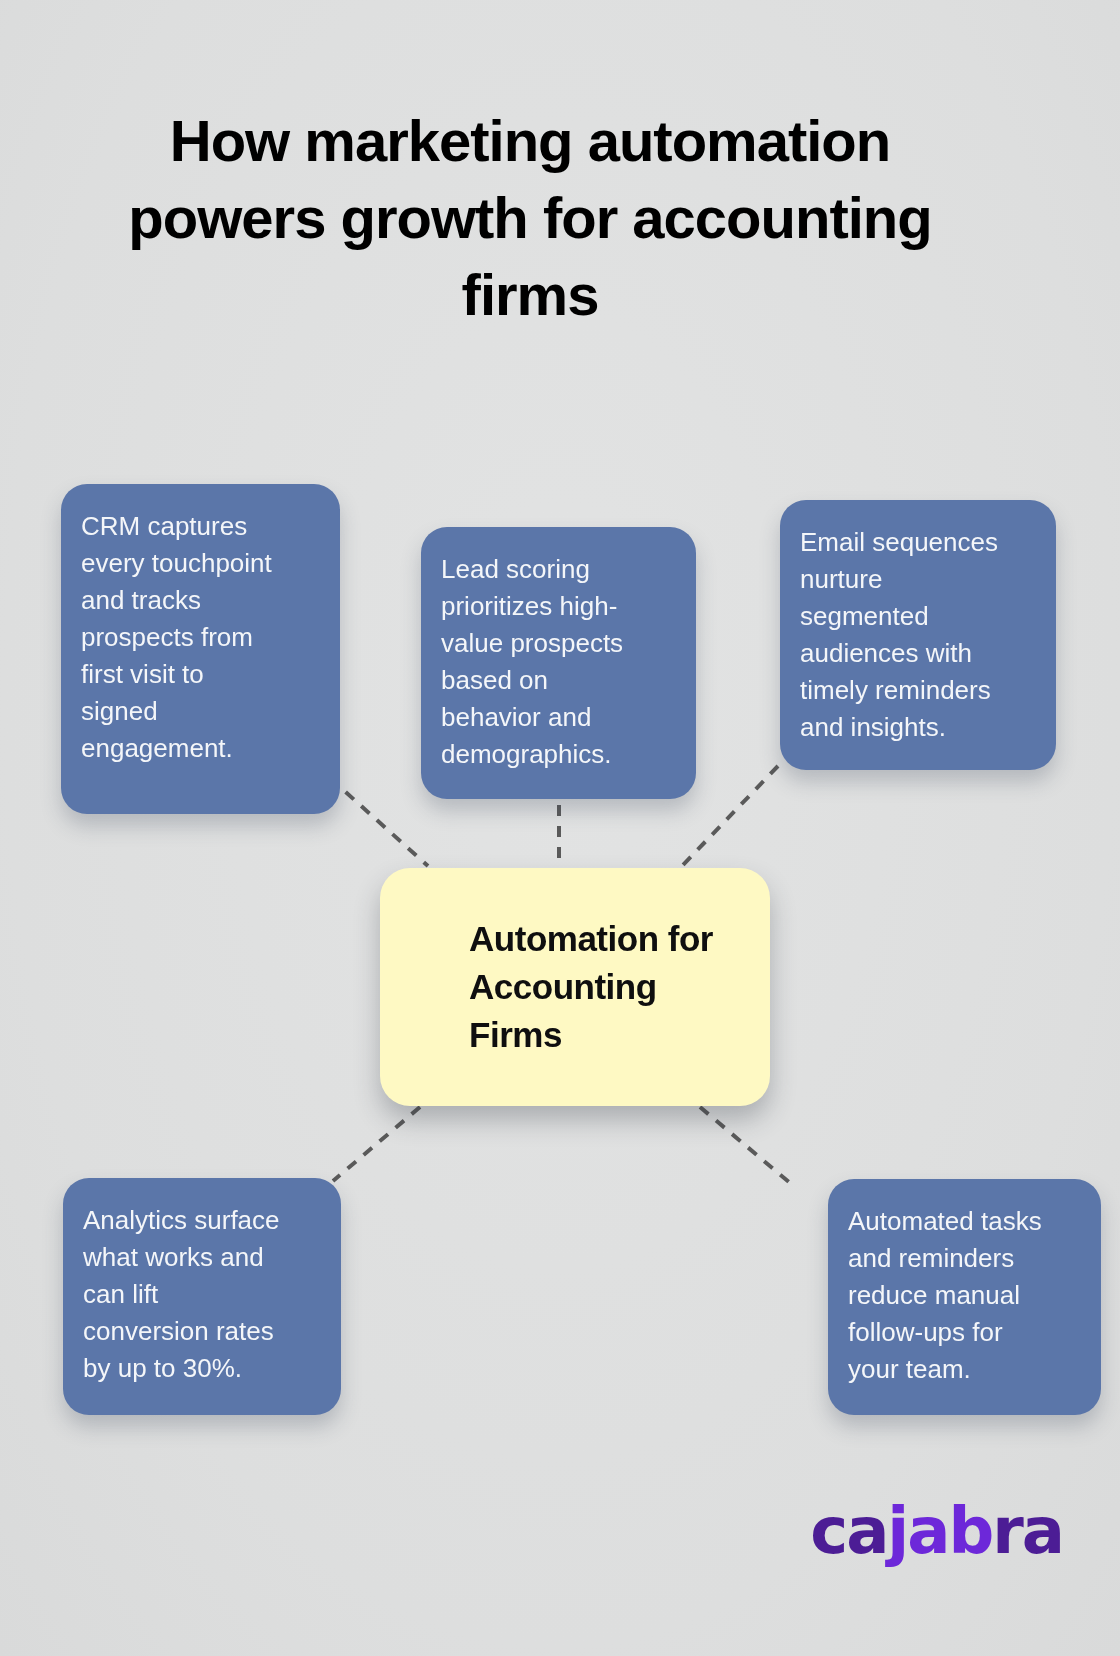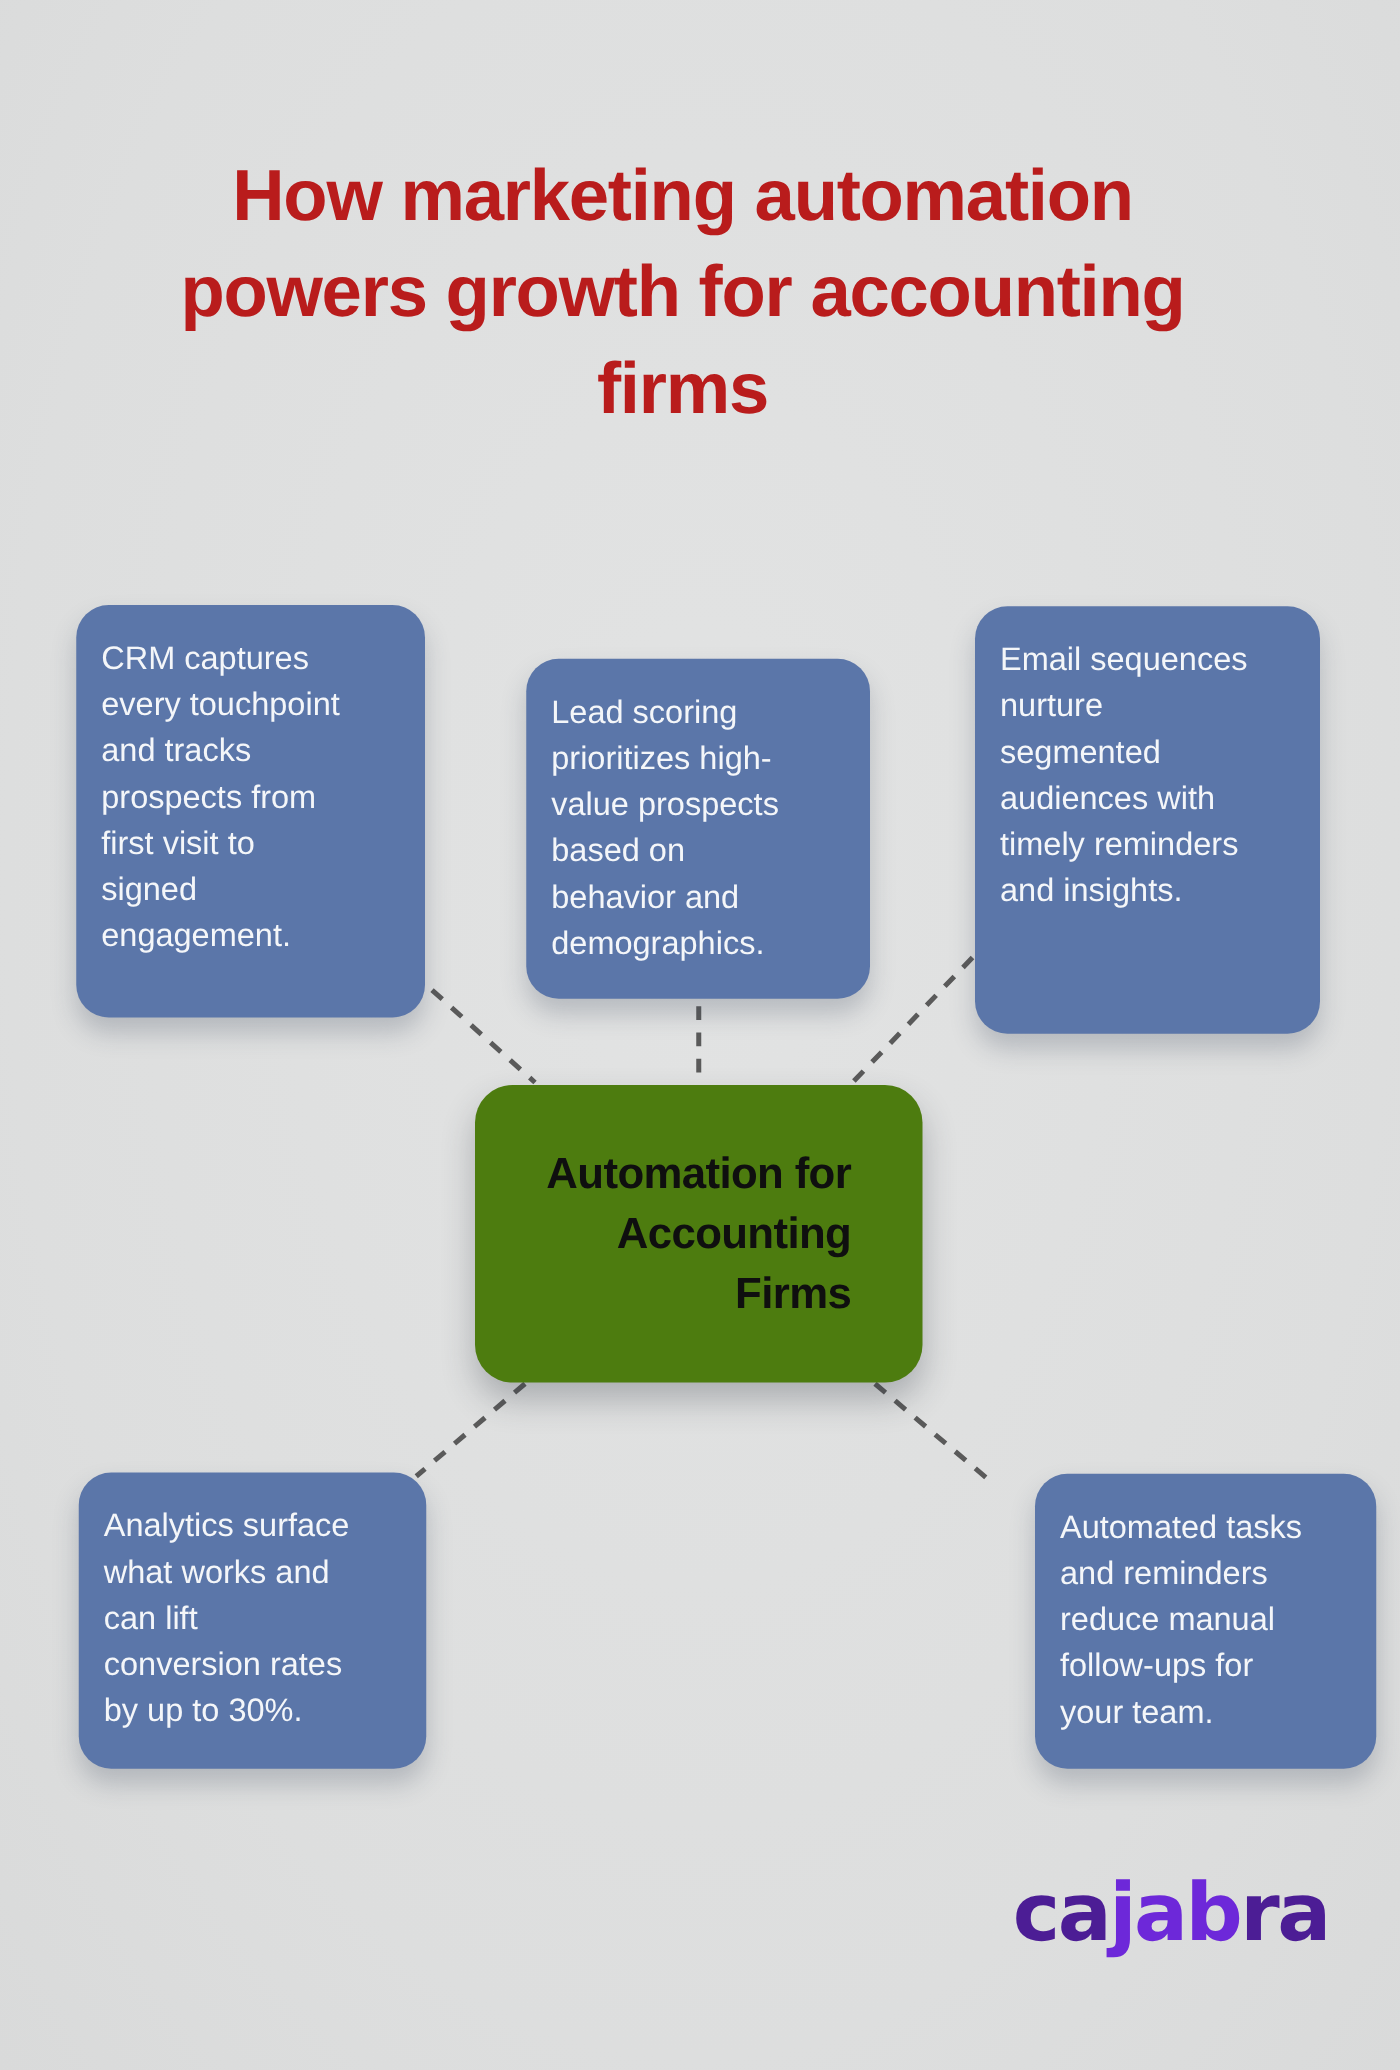--- a/index.html
+++ b/index.html
@@ -5,47 +5,48 @@
   html,body{margin:0;padding:0;}
   body{
     width:1120px;height:1656px;position:relative;overflow:hidden;
     font-family:"Liberation Sans",sans-serif;
     background:radial-gradient(ellipse at 50% 42%, #e2e3e3 0%, #dddede 70%, #d9dada 100%);
   }
   .page-title{
     position:absolute;left:0;top:102px;width:1060px;
     text-align:center;
     font-size:58px;line-height:77px;font-weight:700;
-    letter-spacing:-1px;color:#b91c1c;
-    white-space:pre-line;margin:16px;
+    letter-spacing:-1px;color:#000000;
+    white-space:pre-line;margin:0;
   }
   .connectors{position:absolute;left:0;top:0;width:1120px;height:1656px;}
   .connectors line{stroke:#5a5a5a;stroke-width:4;stroke-dasharray:11 10;}
   .node{
     position:absolute;
     background:#5b76a9;
     border-radius:26px;
     box-shadow:0 12px 20px rgba(60,70,90,0.25);
     color:#f4f6f9;
     font-size:26px;line-height:37px;
     padding:24px 20px;
     box-sizing:border-box;
   }
   .node-text{white-space:pre-line;}
   .node-1{left:61px;top:484px;width:279px;height:330px;}
   .node-2{left:421px;top:485px;width:275px;height:272px;margin-top:42px;}
-  .node-3{left:780px;top:485px;width:276px;height:342px;}
+  .node-3{left:780px;top:500px;width:276px;height:270px;}
   .node-4{left:63px;top:1178px;width:278px;height:237px;}
   .node-5{left:828px;top:1179px;width:273px;height:236px;}
   .center-node{
     position:absolute;left:380px;top:868px;width:358px;height:238px;
-    background:#4d7c0f;border-radius:30px;
+    background:#fef9c3;border-radius:30px;
     box-shadow:0 14px 26px rgba(50,55,65,0.30);
     display:flex;align-items:center;justify-content:center;
-    text-align:right;
+    text-align:left;
+    padding-left:32px;
   }
   .center-label{
     font-size:35px;line-height:48px;font-weight:700;color:#0f0f0f;
     white-space:pre-line;letter-spacing:-0.5px;
   }
   .logo{
     position:absolute;right:57px;top:1494px;
     font-family:"DejaVu Sans",sans-serif;
     font-size:64px;font-weight:700;letter-spacing:-2px;
   }

